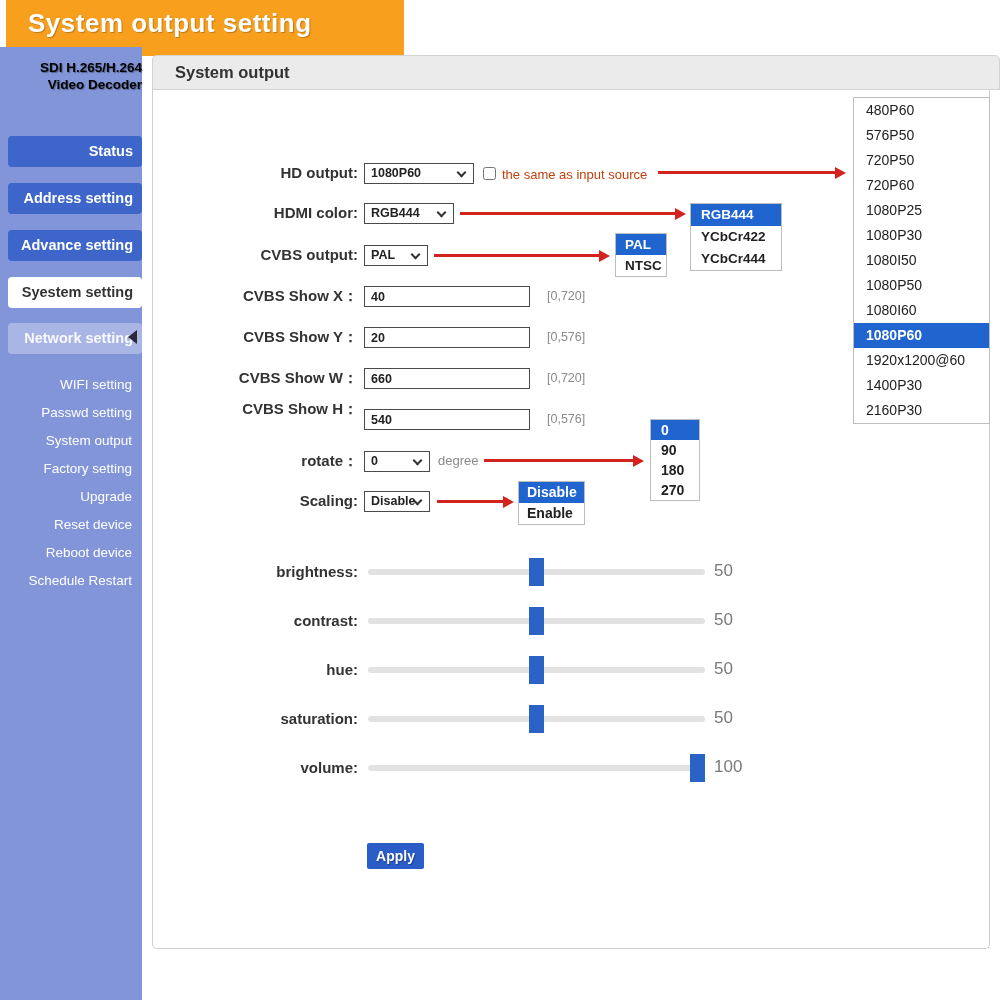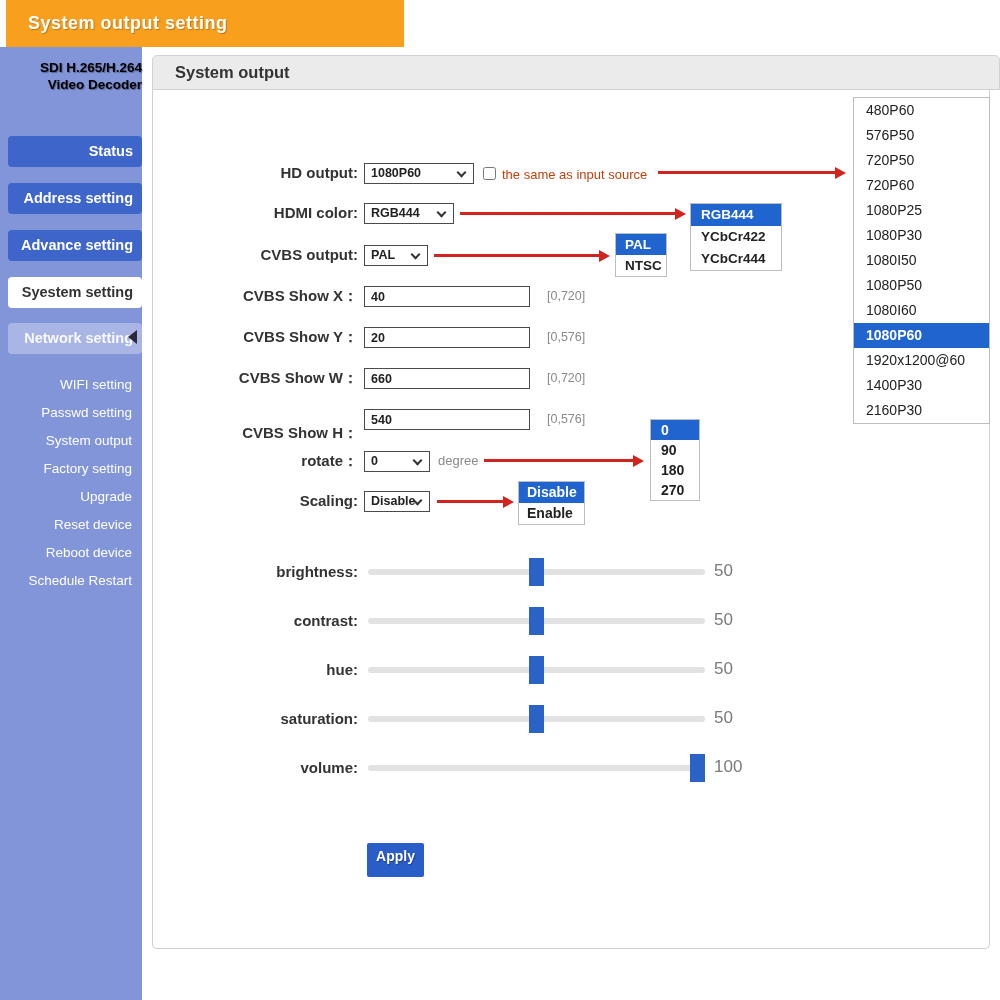--- a/index.html
+++ b/index.html
@@ -1,20 +1,20 @@
 <!DOCTYPE html>
 <html><head>
 <meta charset="utf-8">
 <style>
   * { margin:0; padding:0; box-sizing:border-box; }
   html,body { width:1000px; height:1000px; background:#fff; font-family:"Liberation Sans", sans-serif; position:relative; overflow:hidden; }
 
   
-  .banner { position:absolute; left:6px; top:0; width:398px; height:47px; background:#F8A01E; color:#fff;
-            font-size:18px; font-weight:bold; line-height:46px; padding-left:22px;
+  .banner { position:absolute; left:6px; top:0; width:398px; height:56px; background:#F8A01E; color:#fff;
+            font-size:26px; font-weight:bold; line-height:46px; padding-left:22px;
             text-shadow:1px 1px 1px rgba(0,0,0,.25); letter-spacing:.5px; }
 
   
   .sidebar { position:absolute; left:0; top:47px; width:142px; height:953px; background:#8295D9; }
   .logo { position:absolute; top:12px; left:0; width:100%; text-align:right; color:#000000; font-weight:bold;
           font-size:13.5px; line-height:17px; text-shadow:1px 1px 1px rgba(0,0,0,.35); }
   .sbtn { position:absolute; left:8px; width:134px; height:31px; border-radius:4px; background:#3D65CA;
           color:#fff; font-weight:bold; font-size:14.5px; text-align:right; padding-right:9px; line-height:31px;
           cursor:pointer; }
   .sbtn.active { background:#fff; color:#333; }
@@ -66,21 +66,21 @@
   .scal-popup .popup-item { height:21px; line-height:21px; padding-left:8px; font-size:14px; font-weight:bold; }
 
   
   .slider-row { position:absolute; left:150px; width:640px; height:28px; }
   .slider-row .slabel { position:absolute; left:0; top:5px; width:208px; text-align:right; font-size:15px; font-weight:bold; color:#333; }
   .slider-row .track { position:absolute; left:218px; top:11px; width:337px; height:6px; background:#E2E2E2; border-radius:3px; cursor:pointer; }
   .slider-row .thumb { position:absolute; top:-11px; width:15px; height:28px; background:#2A62C6; cursor:grab; }
   .slider-row .sval { position:absolute; left:564px; top:3px; font-size:17px; color:#7a7a7a; }
 
   
-  .apply-btn { position:absolute; left:367px; top:843px; width:57px; height:34px; background:#2A5DC8; color:#fff;
+  .apply-btn { position:absolute; left:367px; top:843px; width:57px; height:26px; background:#2A5DC8; color:#fff;
                font-weight:bold; font-size:14px; text-align:center; line-height:26px; border-radius:2px; cursor:pointer;
                text-shadow:1px 1px 1px rgba(0,0,0,.3); }
 </style>
 </head>
 <body>
 
 <div class="banner">System output setting</div>
 
 <div class="sidebar">
   <div class="logo">
@@ -138,21 +138,21 @@
 <div class="hint" style="top:289px">[0,720]</div>
 
 <div class="flabel" style="top:328px">CVBS Show Y：</div>
 <input class="finput" style="left: 364px; top: 327px;" value="20">
 <div class="hint" style="top:330px">[0,576]</div>
 
 <div class="flabel" style="top:369px">CVBS Show W：</div>
 <input class="finput" style="left: 364px; top: 368px;" value="660">
 <div class="hint" style="top:371px">[0,720]</div>
 
-<div class="flabel" style="top:424px">CVBS Show H：</div>
+<div class="flabel" style="top:400px">CVBS Show H：</div>
 <input class="finput" style="left: 364px; top: 409px;" value="540">
 <div class="hint" style="top:412px">[0,576]</div>
 
 <div class="flabel" style="top:452px">rotate：</div>
 <div class="fselect" style="left:364px; top:451px; width:66px;">
   <span>0</span>
   <span class="chev"></span>
 </div>
 <div class="degree" style="top:453px">degree</div>
 <div class="arrow" style="left:484px; top:459px; width:150px;"></div>

